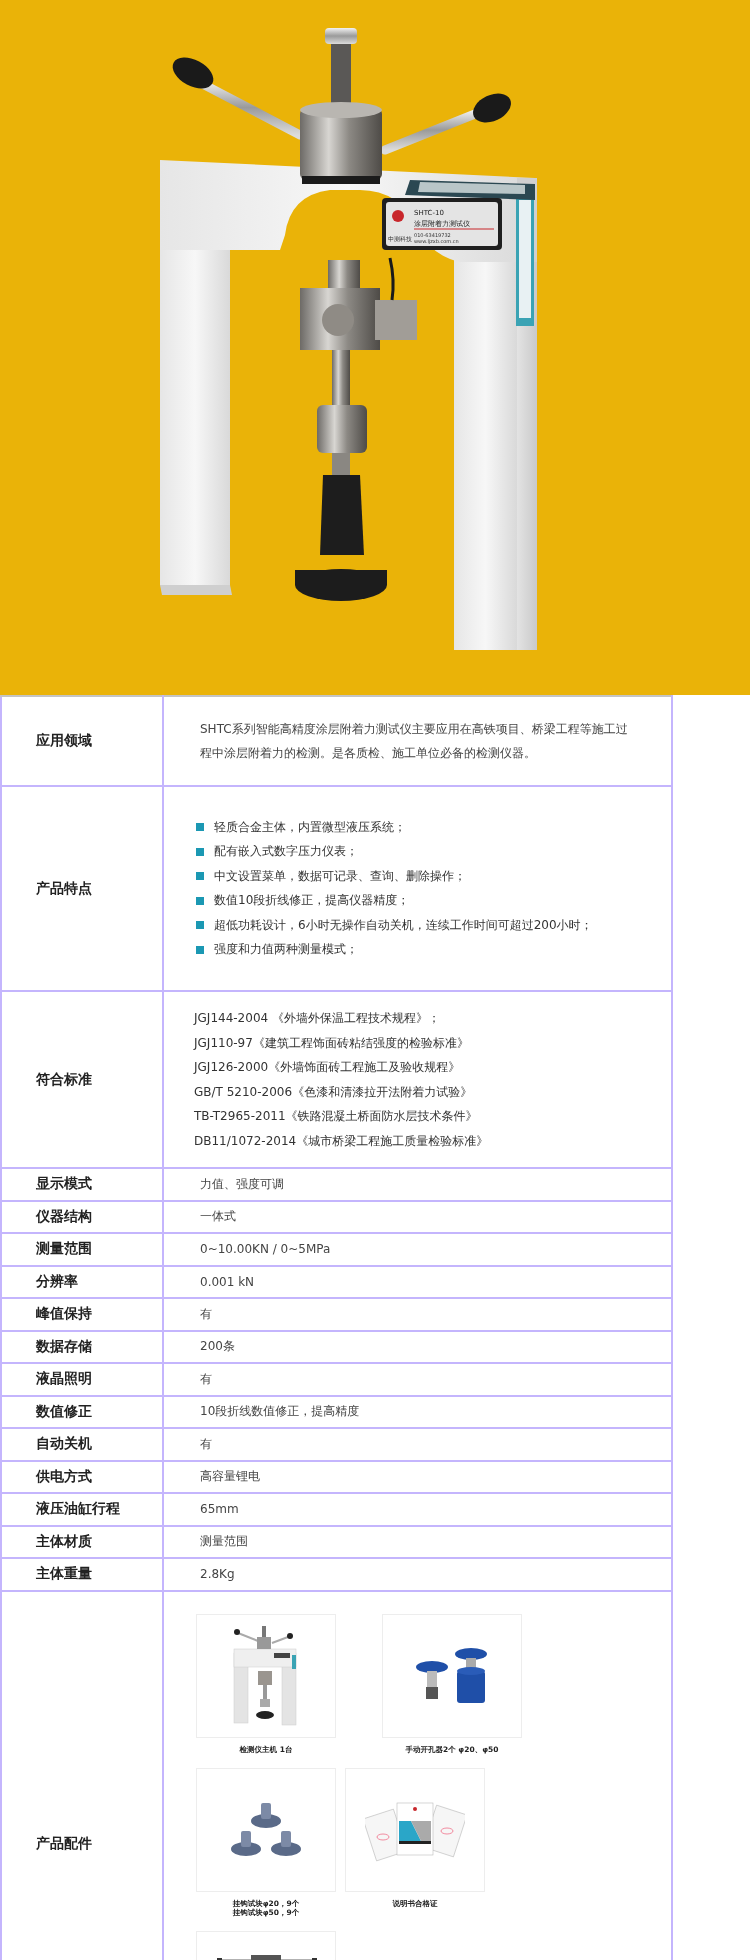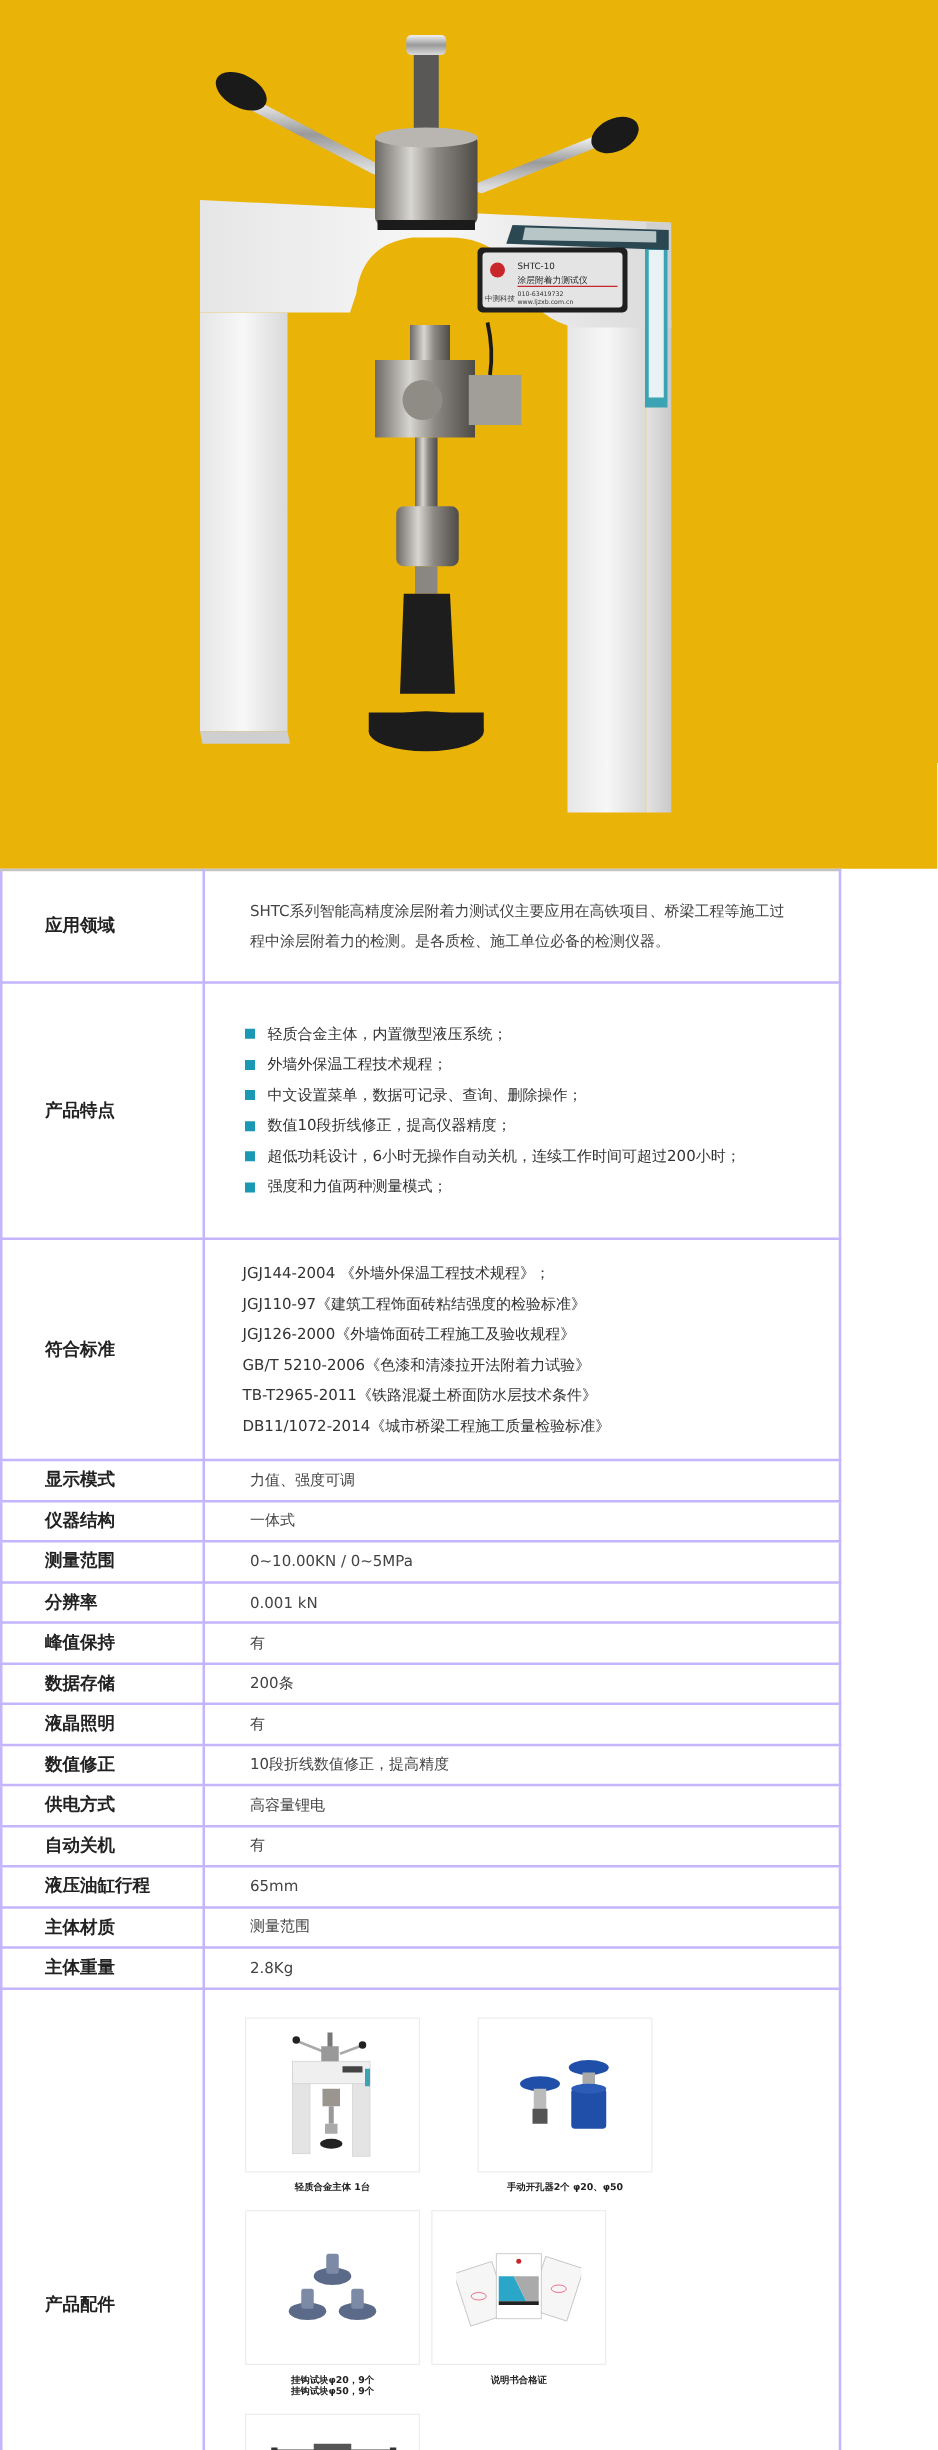--- a/index.html
+++ b/index.html
@@ -110,21 +110,21 @@
   <tr style="height:205px">
     <td class="label">产品特点</td>
     <td class="value" style="padding-left:32px">
       <ul class="feat-list">
         <li>
               <span class="bullet"></span>
               <span>轻质合金主体，内置微型液压系统；</span>
             </li>
         <li>
               <span class="bullet"></span>
-              <span>外墙外保温工程技术规程；</span>
+              <span>配有嵌入式数字压力仪表；</span>
             </li>
         <li>
               <span class="bullet"></span>
               <span>中文设置菜单，数据可记录、查询、删除操作；</span>
             </li>
         <li>
               <span class="bullet"></span>
               <span>数值10段折线修正，提高仪器精度；</span>
             </li>
         <li>
@@ -177,26 +177,26 @@
       </tr>
   <tr class="row-std">
         <td class="label">液晶照明</td>
         <td class="value">有</td>
       </tr>
   <tr class="row-std">
         <td class="label">数值修正</td>
         <td class="value">10段折线数值修正，提高精度</td>
       </tr>
   <tr class="row-std">
+        <td class="label">自动关机</td>
+        <td class="value">有</td>
+      </tr>
+  <tr class="row-std">
         <td class="label">供电方式</td>
         <td class="value">高容量锂电</td>
-      </tr>
-  <tr class="row-std">
-        <td class="label">自动关机</td>
-        <td class="value">有</td>
       </tr>
   <tr class="row-std">
         <td class="label">液压油缸行程</td>
         <td class="value">65mm</td>
       </tr>
   <tr class="row-std">
         <td class="label">主体材质</td>
         <td class="value">测量范围</td>
       </tr>
   <tr class="row-std">
@@ -222,21 +222,21 @@
               <circle cx="11" cy="9" r="3" fill="#222"></circle>
                   <circle cx="64" cy="13" r="3" fill="#222"></circle>
               <rect x="36" y="3" width="4" height="14" fill="#777"></rect>
               <rect x="31" y="14" width="14" height="12" fill="#999"></rect>
               <rect x="32" y="48" width="14" height="14" fill="#9a958f"></rect>
               <rect x="37" y="62" width="4" height="14" fill="#999"></rect>
               <rect x="34" y="76" width="10" height="8" fill="#aaa"></rect>
               <ellipse cx="39" cy="92" rx="9" ry="4" fill="#222"></ellipse>
             </svg>
           </div>
-          <div class="acc-cap">轻质合金主体 1台</div>
+          <div class="acc-cap">检测仪主机 1台</div>
         </div>
 
         <div class="acc-item">
           <div class="acc-img">
             <svg width="90" height="70" viewBox="0 0 90 70">
               <ellipse cx="25" cy="26" rx="16" ry="6" fill="#1f4fa8"></ellipse>
               <rect x="20" y="30" width="10" height="18" fill="#bbb"></rect>
               <rect x="19" y="46" width="12" height="12" fill="#555"></rect>
               <ellipse cx="64" cy="13" rx="16" ry="6" fill="#1f4fa8"></ellipse>
               <rect x="59" y="17" width="10" height="14" fill="#aaa"></rect>

